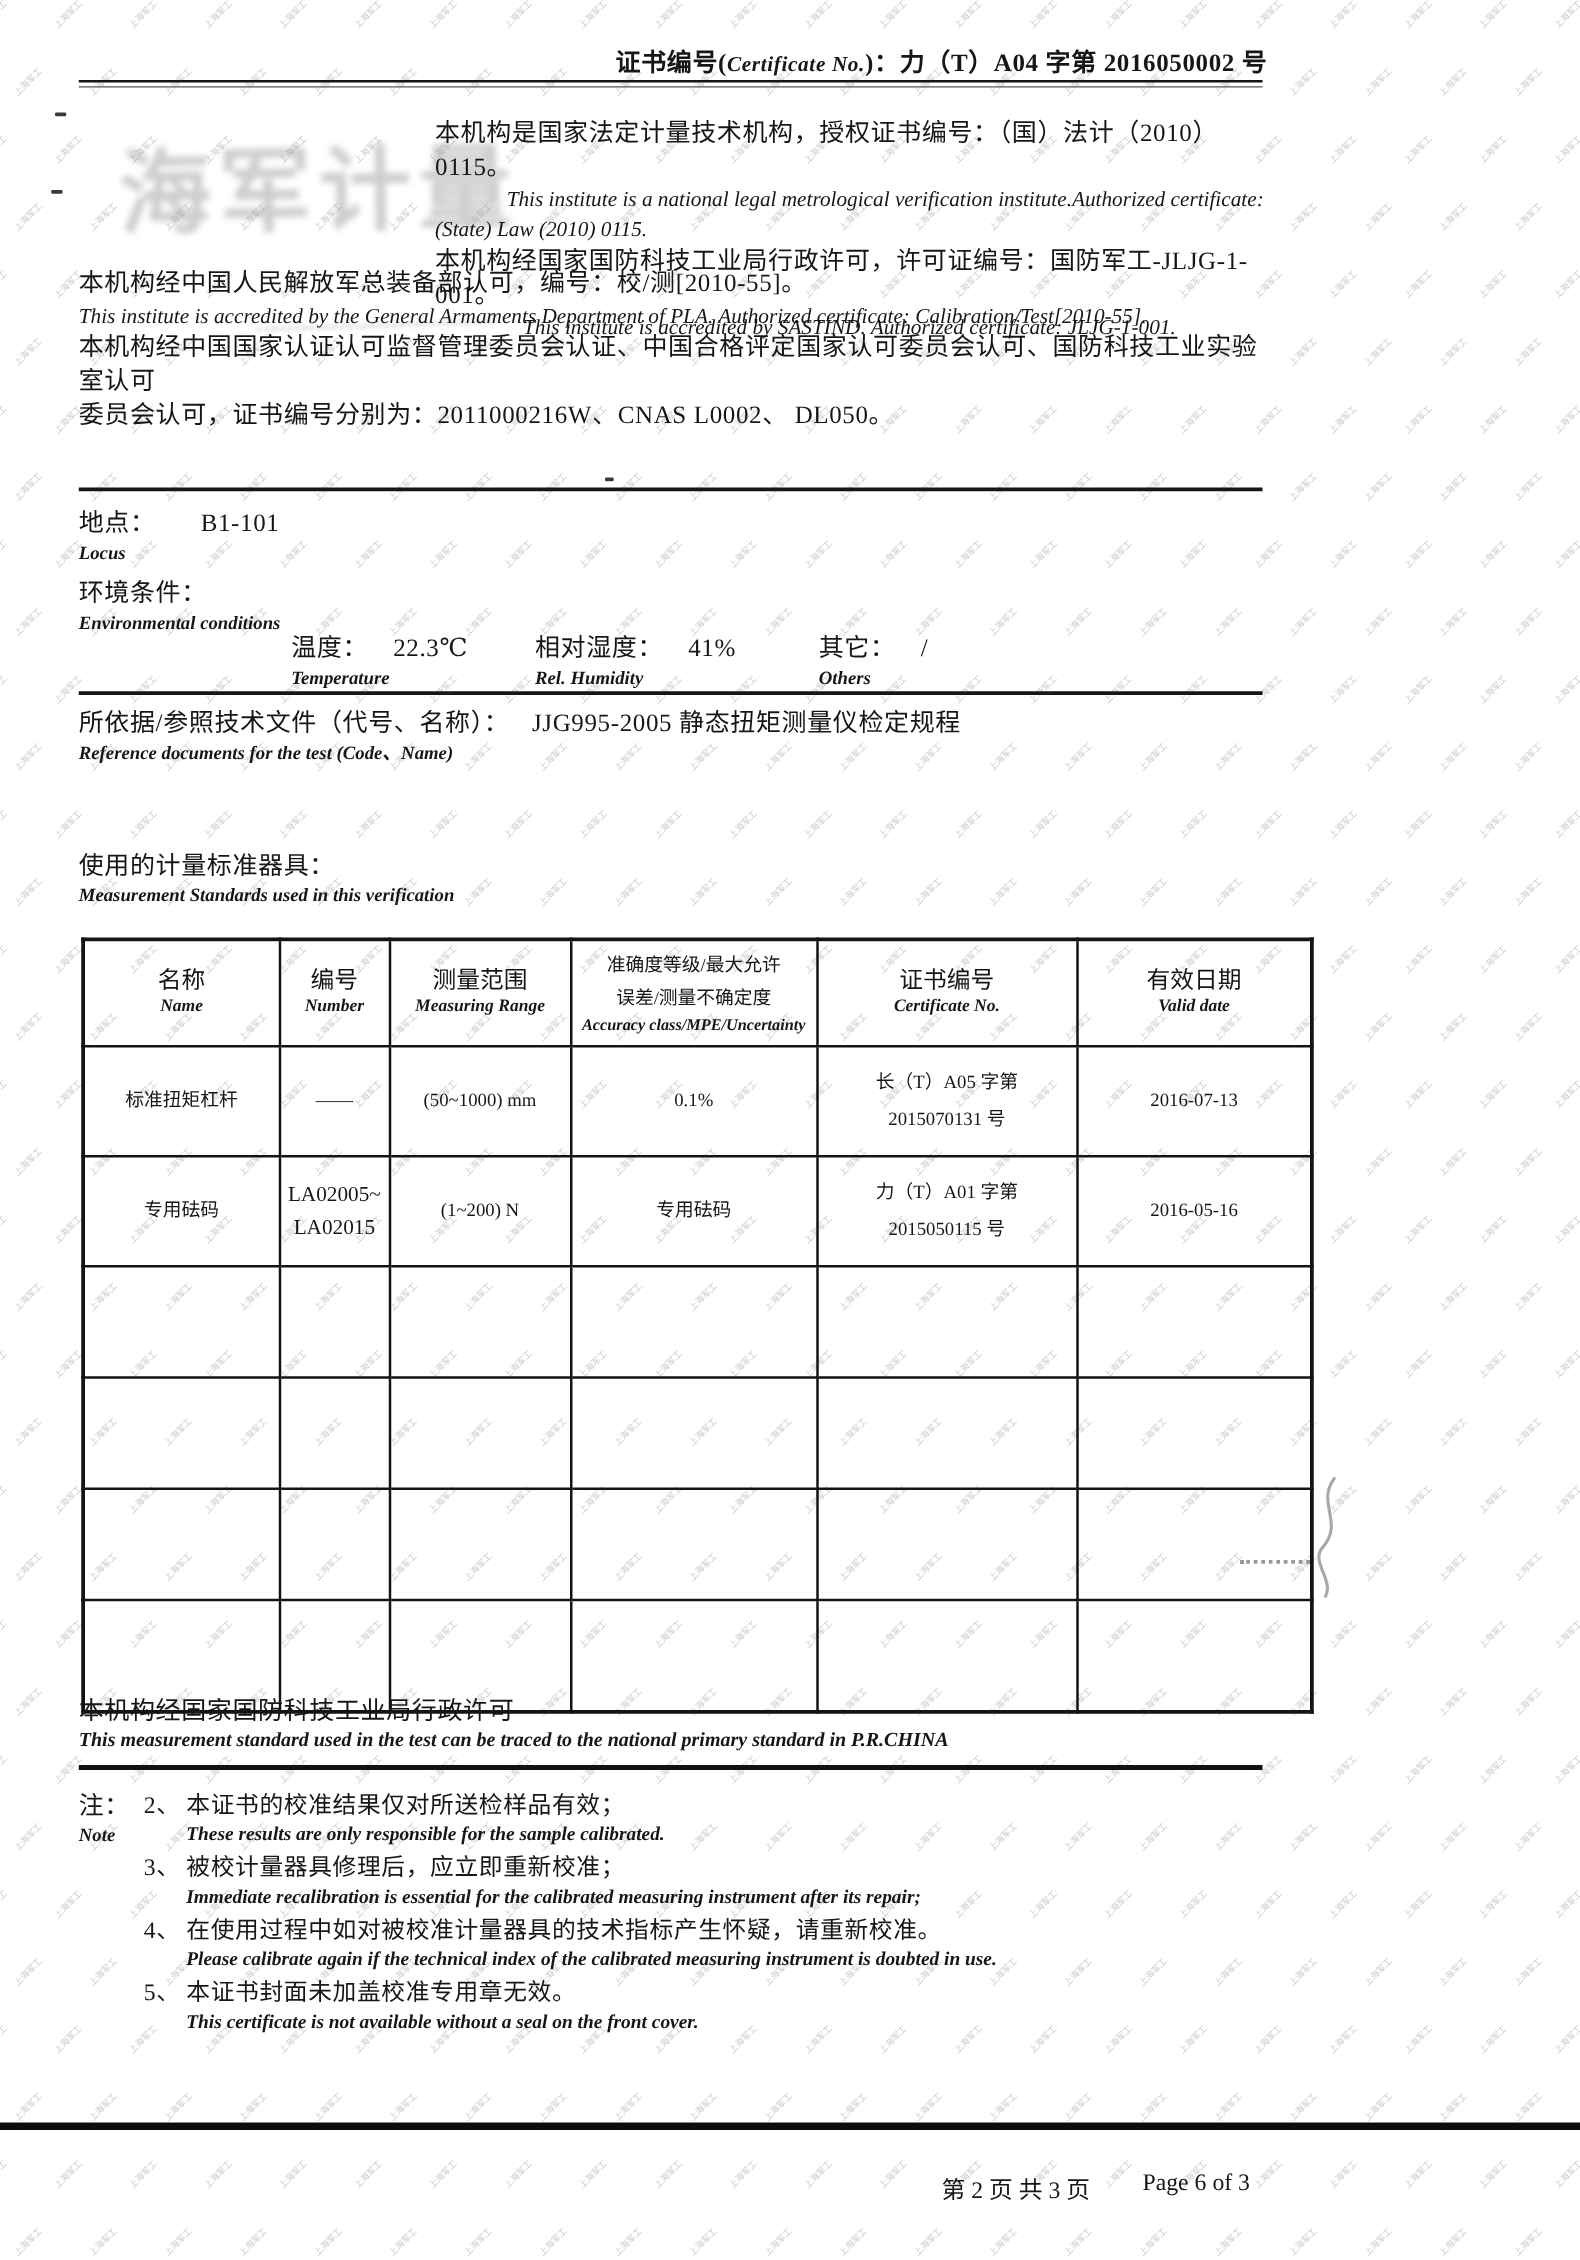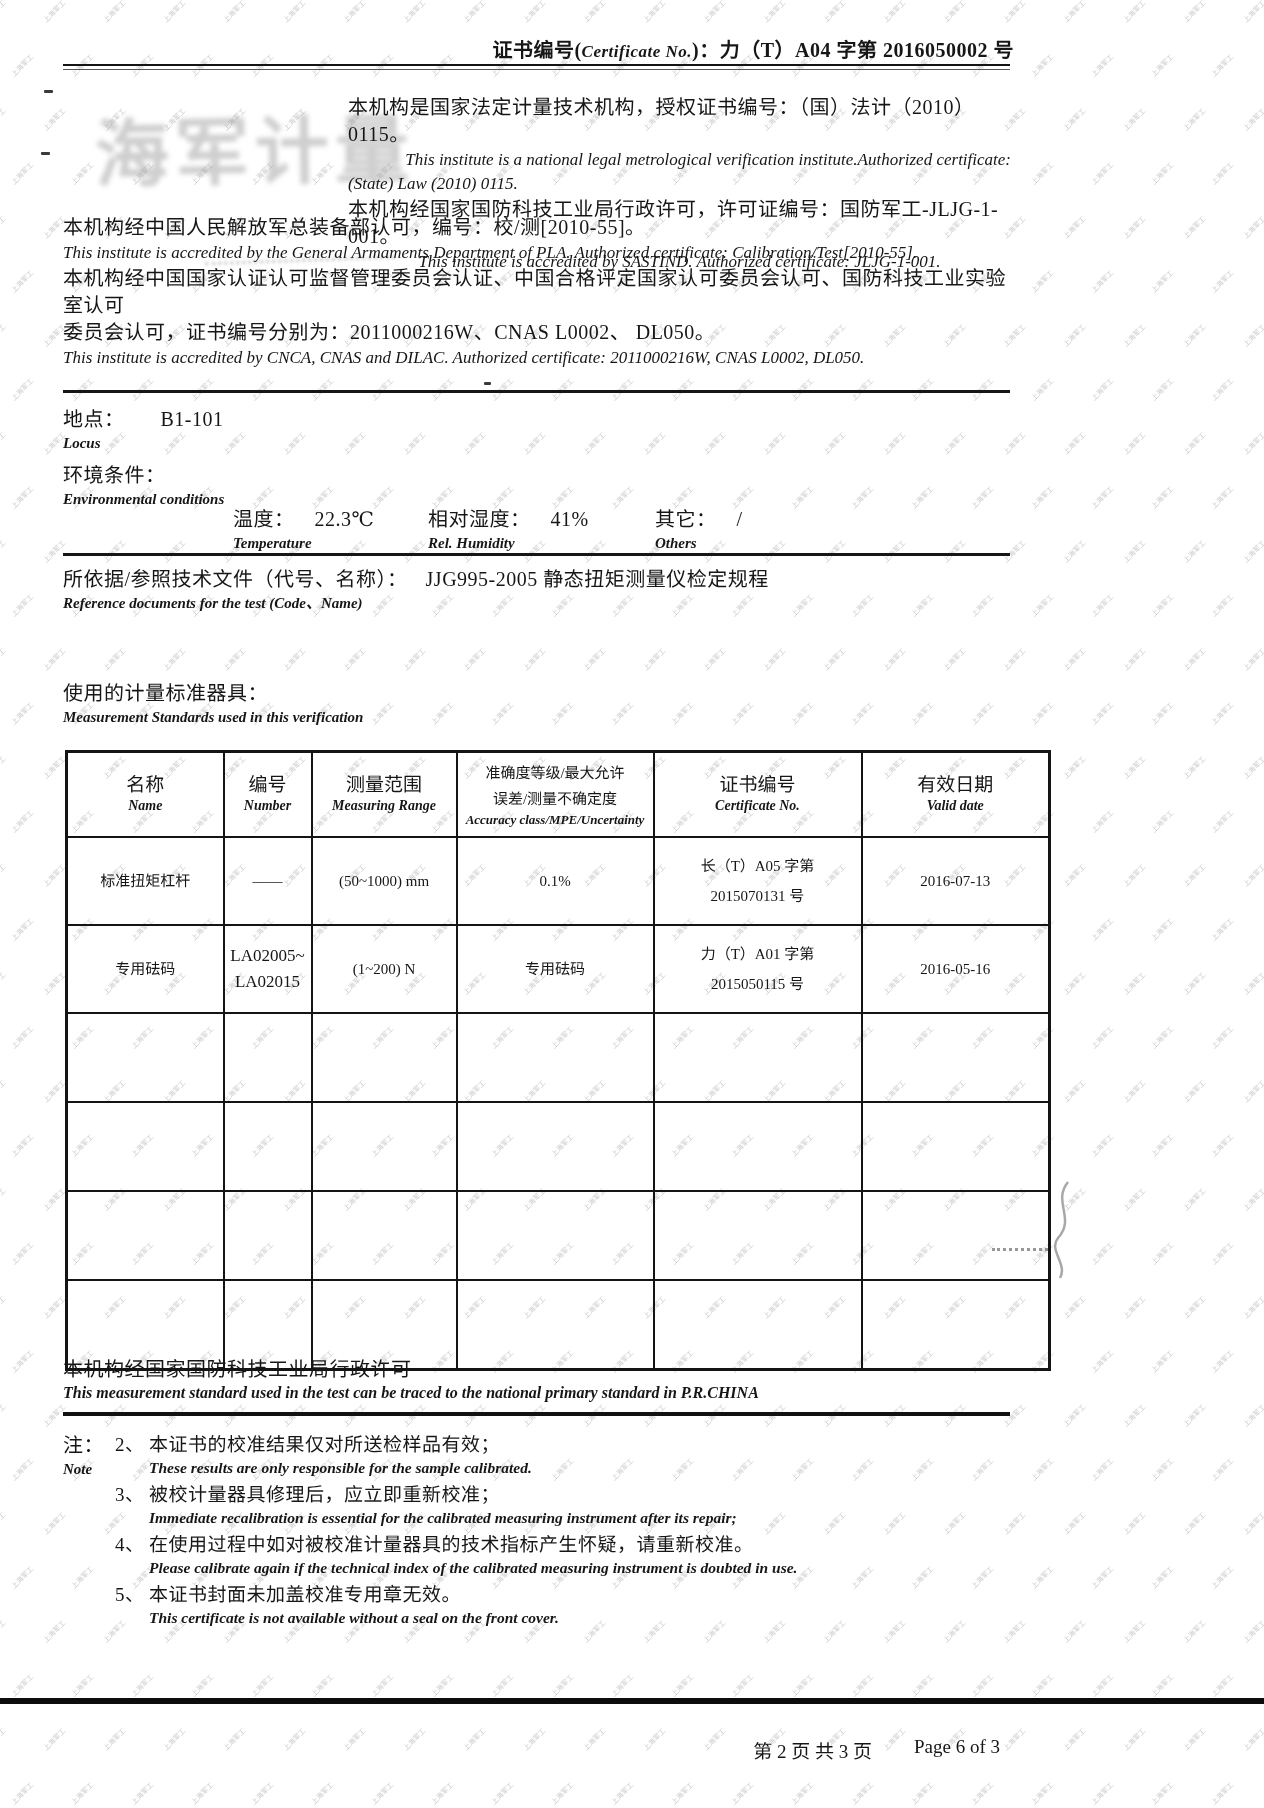--- a/index.html
+++ b/index.html
@@ -872,21 +872,20 @@
       <div class="en">(State) Law (2010) 0115.</div>
       <div class="cn">本机构经国家国防科技工业局行政许可，许可证编号：国防军工-JLJG-1-001。</div>
       <div class="en centerline">This institute is accredited by SASTIND. Authorized certificate: JLJG-1-001.</div>
     </div>
 
     <div class="para-full">
       <div class="cn">本机构经中国人民解放军总装备部认可，编号：校/测[2010-55]。</div>
       <div class="en">This institute is accredited by the General Armaments Department of PLA. Authorized certificate: Calibration/Test[2010-55].</div>
       <div class="cn">本机构经中国国家认证认可监督管理委员会认证、中国合格评定国家认可委员会认可、国防科技工业实验室认可</div>
       <div class="cn">委员会认可，证书编号分别为：2011000216W、CNAS L0002、 DL050。</div>
-      <div class="en">This institute is accredited by CNCA, CNAS and DILAC. Authorized certificate: 2011000216W, CNAS L0002, DL050.</div>
     </div>
 
     <div class="rule3" style="top:390px"></div>
 
     <div class="locus">
       <div class="cn"><span>地点：</span><span class="val">B1-101</span></div>
       <div class="sub-en">Locus</div>
     </div>
 
     <div class="env-head">

